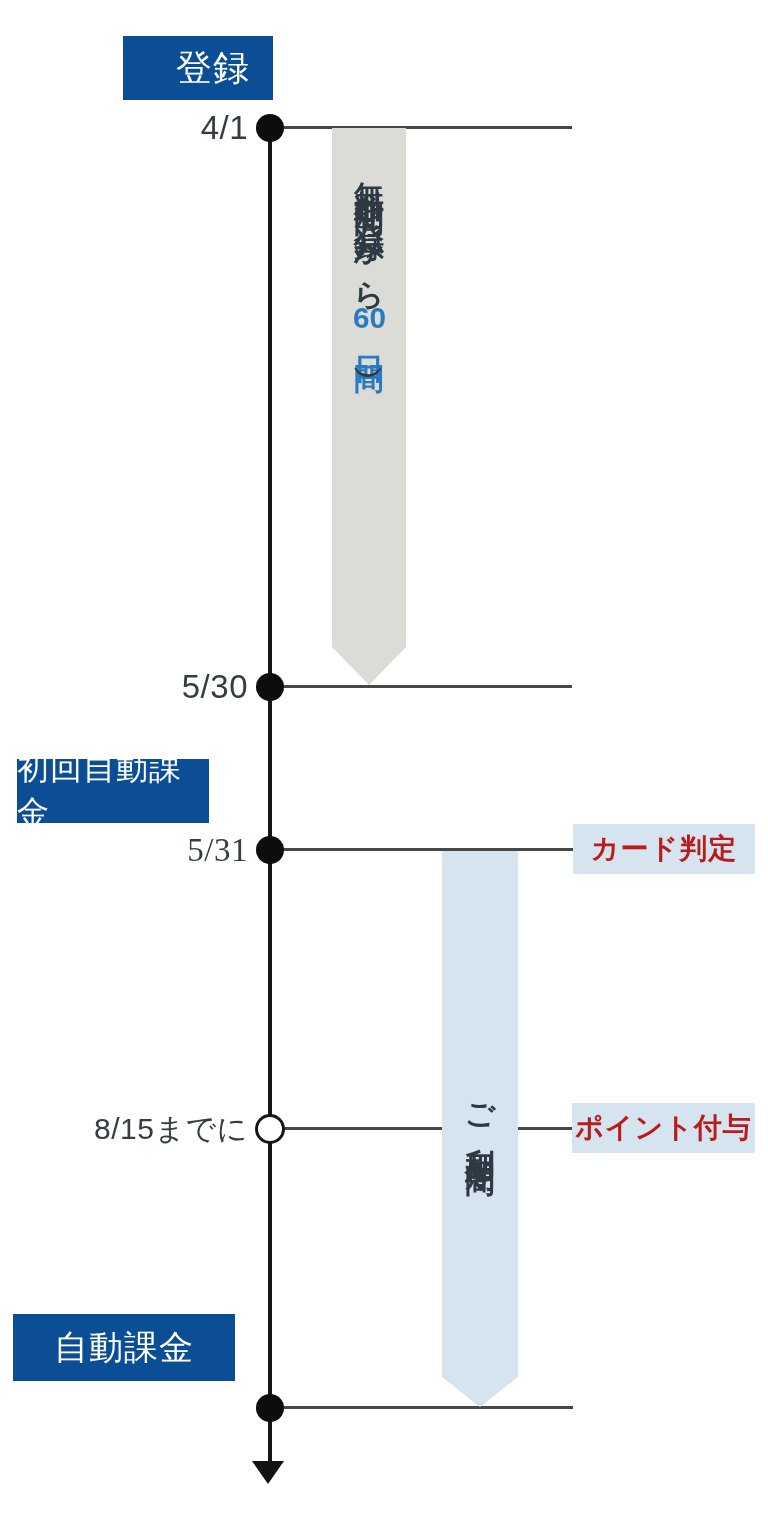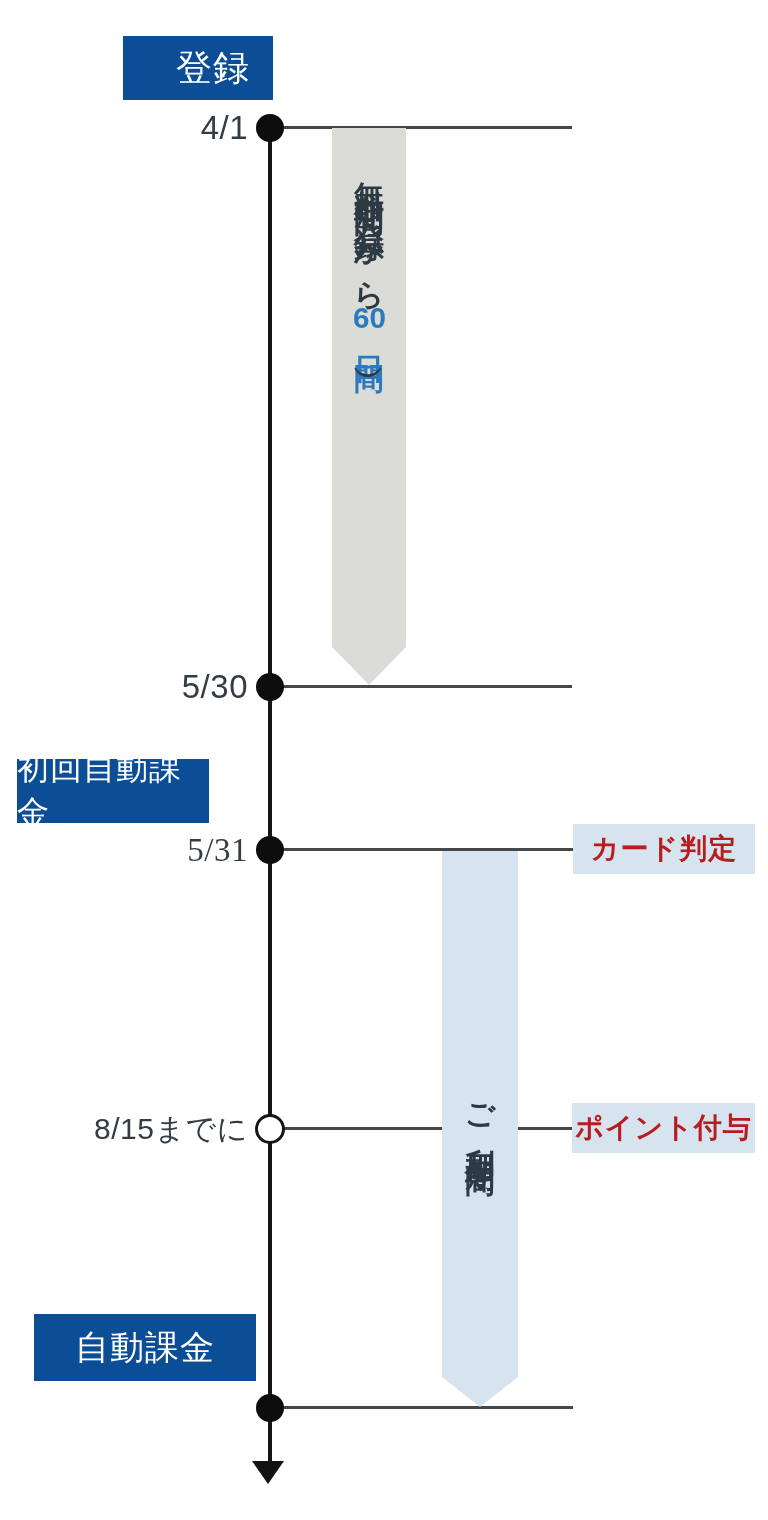--- a/index.html
+++ b/index.html
@@ -27,21 +27,21 @@
   
   .date{position:absolute;left:70px;width:178px;height:40px;line-height:40px;text-align:right;
     font-size:33px;color:#343d44;font-weight:500;letter-spacing:0.5px;z-index:4;white-space:nowrap;}
   .date-1{top:108px;} .date-2{top:667px;} .date-3{top:830px;font-family:Liberation Serif, serif;} .date-4{top:1109px;font-size:30px;} .date-5{top:1388px;}
 
   
   .stagebox{position:absolute;background:#0b4e96;color:#ffffff;display:flex;align-items:center;justify-content:center;
     font-weight:500;letter-spacing:1px;z-index:4;}
   .box-reg{left:123px;top:36px;width:120px;height:64px;font-size:36px;padding-left:30px;}
   .box-first{left:17px;top:759px;width:192px;height:64px;font-size:32px;}
-  .box-auto{left:34px;top:1314px;width:222px;height:67px;font-size:34px;}
+  .box-auto{left:13px;top:1314px;width:222px;height:67px;font-size:34px;}
 
   
   .band{position:absolute;display:flex;justify-content:center;z-index:2;}
   .band-gray{left:332px;top:128px;width:74px;height:557px;background:#dcdcd7;
     clip-path:polygon(0 0,100% 0,100% calc(100% - 38px),50% 100%,0 calc(100% - 38px));}
   .band-blue{left:442px;top:851px;width:76px;height:556px;background:#d5e4ef;
     clip-path:polygon(0 0,100% 0,100% calc(100% - 30px),50% 100%,0 calc(100% - 30px));}
   .vtext{writing-mode:vertical-rl;text-orientation:mixed;font-weight:700;color:#2e3a43;
     font-size:30px;letter-spacing:0.28em;line-height:1;}
   .band-gray .vtext{margin-top:30px;}

